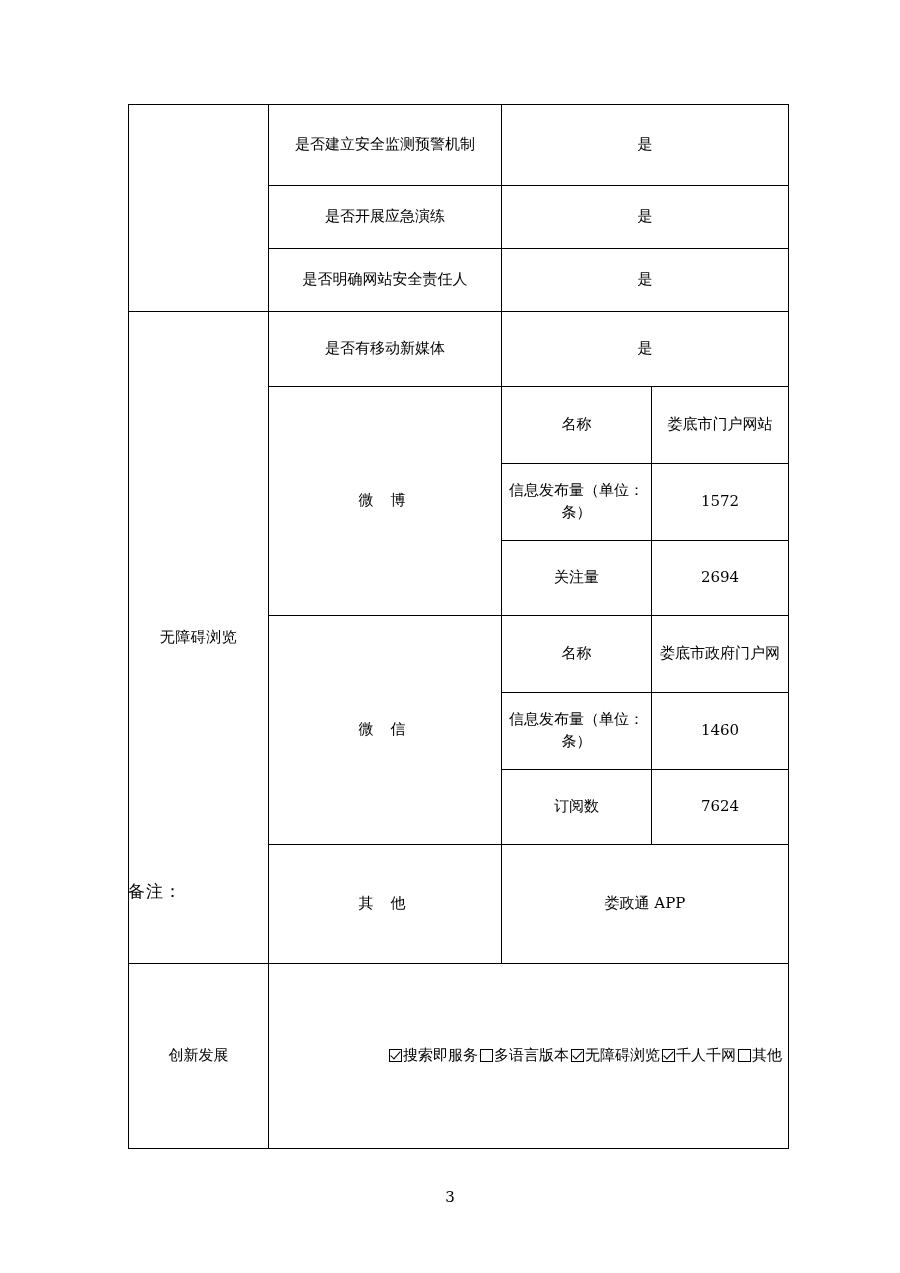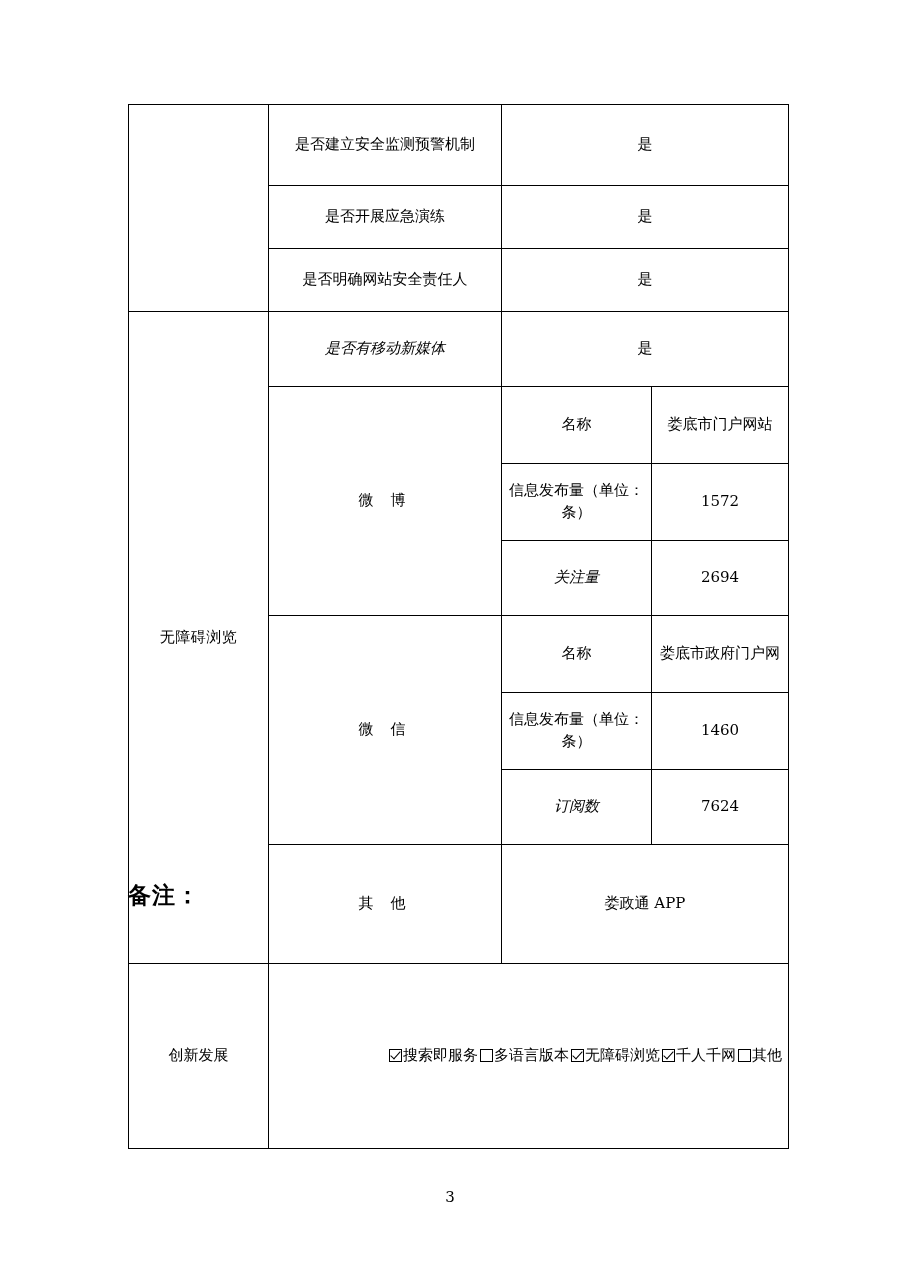--- a/index.html
+++ b/index.html
@@ -46,21 +46,21 @@
   .cell-label-wide {
     letter-spacing: 0.5px;
   }
   .spaced {
     letter-spacing: 6px;
     padding-left: 6px;
     border-radius: 19px;
   }
   .tall-1 { height: 56px; }
   .tall-2 { height: 38px; }
-  .tall-3 { height: 50px; font-style: italic; }
+  .tall-3 { height: 50px; }
   .tall-4 { height: 52px; }
   .tall-5 { height: 94px; }
 
   .innovation-cell {
     height: 160px;
     vertical-align: middle;
   }
   .checkline {
     font-size: 15px;
     white-space: nowrap;
@@ -87,23 +87,22 @@
     border-width: 0 1.6px 1.6px 0;
     transform: rotate(42deg);
   }
   .chk-label {
     margin-right: 2px;
   }
   .remark {
     position: absolute;
     left: 128px;
     top: 880px;
-    font-size: 23px;
+    font-size: 17px;
     letter-spacing: 1px;
-    font-weight: bold;
   }
   .page-number {
     position: absolute;
     left: 0;
     right: 0;
     top: 1188px;
     text-align: center;
     font-size: 15px;
   }
 </style>

